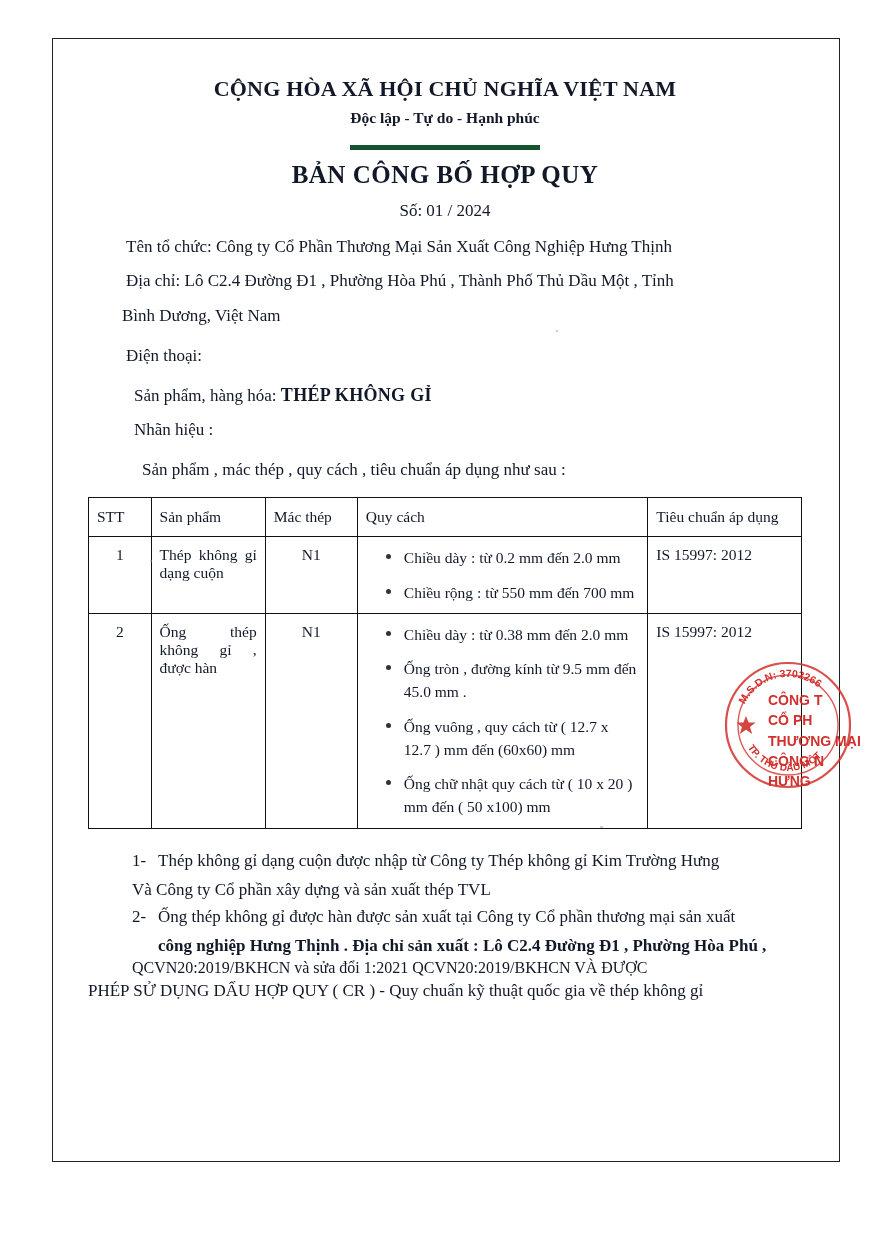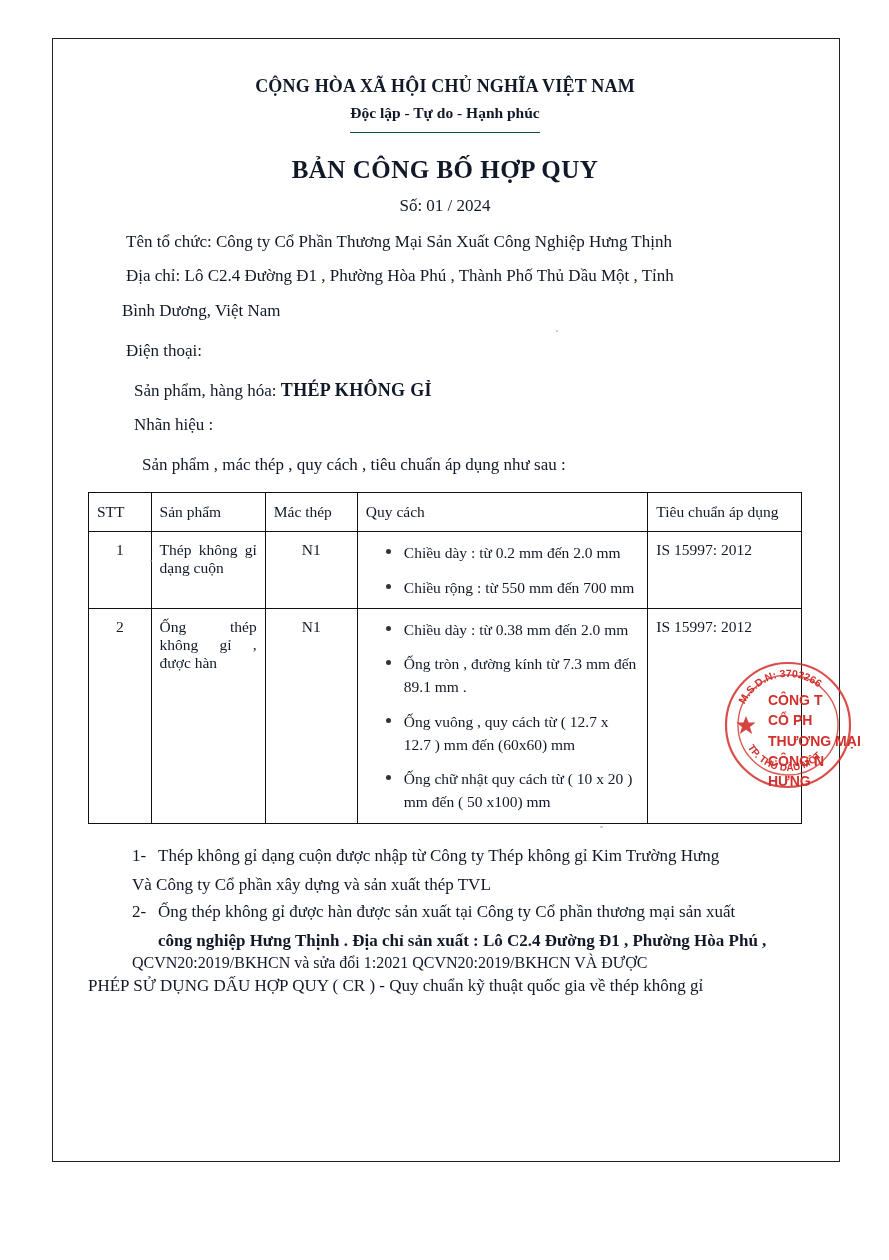--- a/index.html
+++ b/index.html
@@ -36,32 +36,32 @@
     left: 52px;
     top: 38px;
     width: 786px;
     height: 1122px;
     padding: 22px 36px 0 36px;
     box-sizing: border-box;
   }
   .center { text-align: center; }
   .nation {
     font-weight: bold;
-    font-size: 18px;
+    font-size: 22px;
     letter-spacing: .2px;
     margin-top: 16px;
   }
   .motto {
     font-weight: bold;
     font-size: 15.5px;
     margin-top: 7px;
   }
   .motto span {
-    border-bottom: 1px solid #14532d;
-    padding-bottom: 11px;
+    border-bottom: 5px solid #14532d;
+    padding-bottom: 19px;
   }
   .doc-title {
     font-weight: bold;
     font-size: 25px;
     letter-spacing: .5px;
     margin-top: 34px;
   }
   .doc-number {
     font-size: 17px;
     margin-top: 12px;
@@ -234,21 +234,21 @@
           </td>
           <td>IS 15997: 2012</td>
         </tr>
         <tr>
           <td class="c">2</td>
           <td class="just">Ống thép không gỉ , được hàn</td>
           <td class="c">N1</td>
           <td>
             <ul class="bullets">
               <li>Chiều dày : từ 0.38 mm đến 2.0 mm</li>
-              <li>Ống tròn , đường kính từ 7.3 mm đến 89.1 mm .</li>
+              <li>Ống tròn , đường kính từ 9.5 mm đến 45.0 mm .</li>
               <li>Ống vuông , quy cách từ ( 12.7 x 12.7 ) mm đến (60x60) mm</li>
               <li>Ống chữ nhật quy cách từ ( 10 x 20 ) mm đến ( 50 x100) mm</li>
             </ul>
           </td>
           <td>IS 15997: 2012</td>
         </tr>
       </tbody>
     </table>
 
     <div class="notes">

